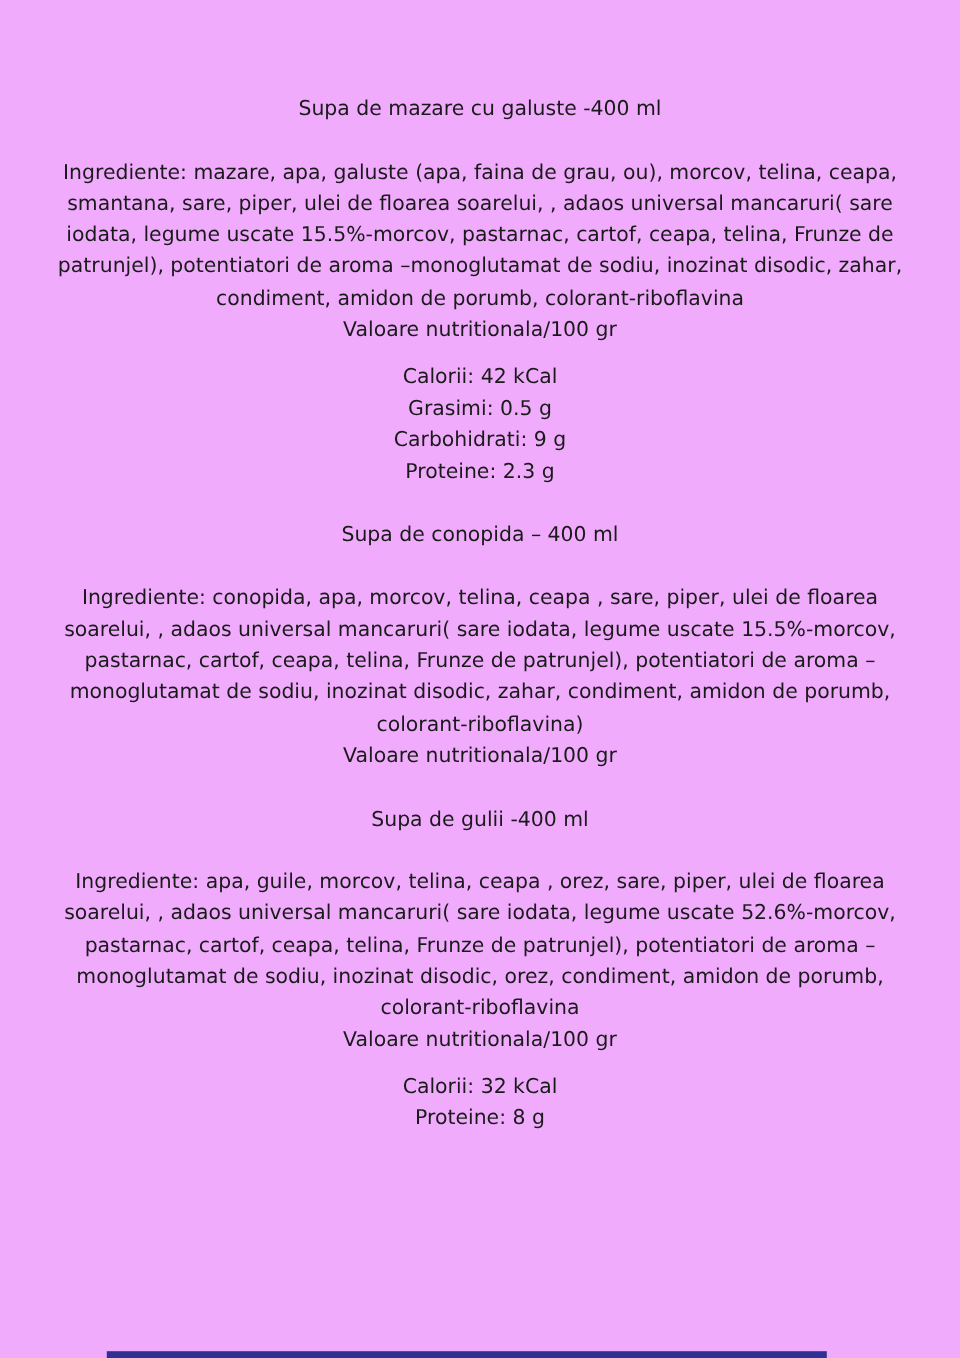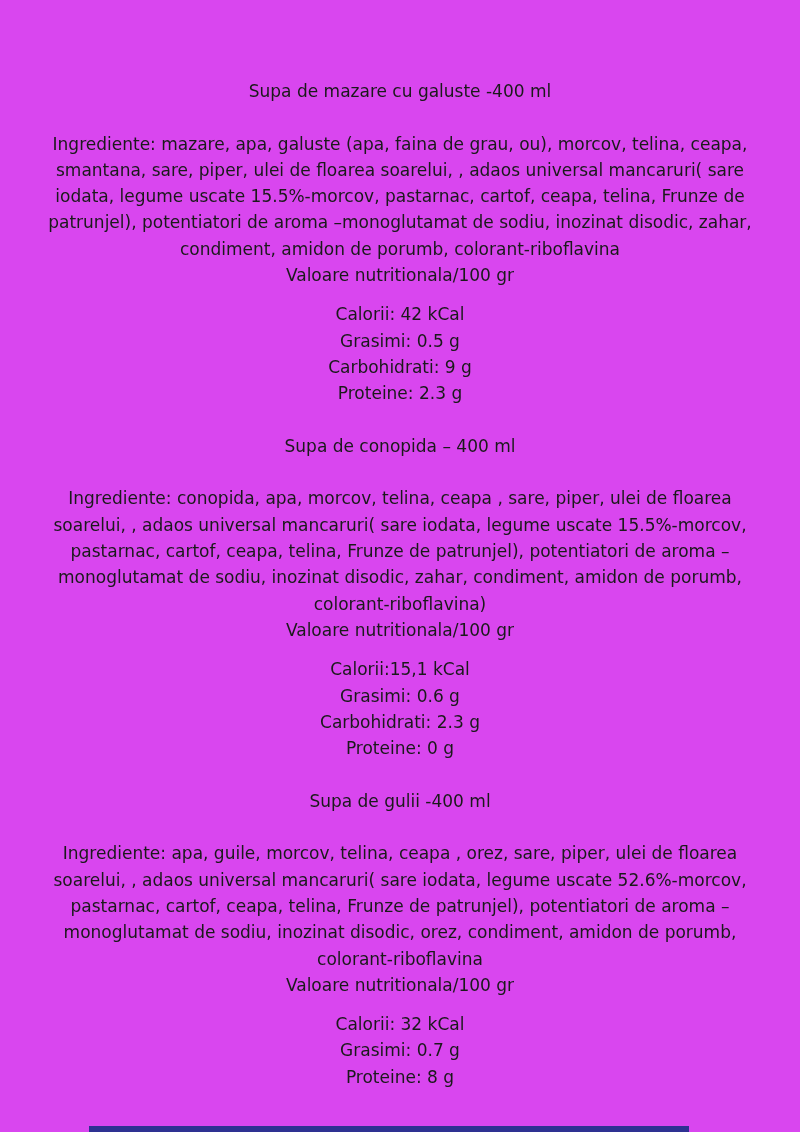--- a/index.html
+++ b/index.html
@@ -37,21 +37,21 @@
     position: absolute;
     bottom: 0;
     left: 89px;
     width: 600px;
     height: 6px;
   }
 </style>
 </head>
 <body>
 
-<div class="page" style="background: #d946ef; color: rgb(26, 26, 26);">
+<div class="page" style="background: #f0abfc; color: rgb(26, 26, 26);">
 
   <section class="section">
     <h2 class="product-title">Supa de mazare cu galuste -400 ml</h2>
     <p class="ingredients"><span>Ingrediente: mazare, apa, galuste (apa, faina de grau, ou), morcov, </span><span class="bold-run">telina</span><span>, ceapa,
 smantana, sare, piper, ulei de floarea soarelui, , adaos universal mancaruri( sare
 iodata, legume uscate 15.5%-morcov, pastarnac, cartof, ceapa, </span><span class="bold-run">telin</span><span>a, Frunze de
 patrunjel), potentiatori de aroma –monoglutamat de sodiu, inozinat disodic, zahar,
 condiment, amidon de porumb, colorant-riboflavina</span></p>
     <div class="nutrition-header">Valoare nutritionala/100 gr</div>
     <div class="nutrition-lines">
@@ -63,37 +63,30 @@
   </section>
 
   <section class="section">
     <h2 class="product-title">Supa de conopida – 400 ml</h2>
     <p class="ingredients"><span>Ingrediente: conopida, apa, morcov, </span><span class="bold-run">telin</span><span>a, ceapa , sare, piper, ulei de floarea
 soarelui, , adaos universal mancaruri( sare iodata, legume uscate 15.5%-morcov,
 pastarnac, cartof, ceapa, </span><span class="bold-run">telina</span><span>, Frunze de patrunjel), potentiatori de aroma –
 monoglutamat de sodiu, inozinat disodic, zahar, condiment, amidon de porumb,
 colorant-riboflavina)</span></p>
     <div class="nutrition-header">Valoare nutritionala/100 gr</div>
-    <div class="nutrition-lines">
-        <div>Calorii:15,1 kCal</div>
-        <div>Grasimi: 0.6 g</div>
-        <div>Carbohidrati: 2.3 g</div>
-        <div>Proteine: 0 g</div>
-      </div>
   </section>
 
   <section class="section">
     <h2 class="product-title">Supa de gulii -400 ml</h2>
     <p class="ingredients"><span>Ingrediente: apa, guile, morcov, </span><span class="bold-run">telina</span><span>, ceapa , orez, sare, piper, ulei de floarea
 soarelui, , adaos universal mancaruri( sare iodata, legume uscate 52.6%-morcov,
 pastarnac, cartof, ceapa, telina, Frunze de patrunjel), potentiatori de aroma –
 monoglutamat de sodiu, inozinat disodic, </span><span class="bold-run">orez</span><span>, condiment, amidon de porumb,
 colorant-riboflavina</span></p>
     <div class="nutrition-header">Valoare nutritionala/100 gr</div>
     <div class="nutrition-lines">
         <div>Calorii: 32 kCal</div>
-        <div>Grasimi: 0.7 g</div>
         <div>Proteine: 8 g</div>
       </div>
   </section>
 
   <div class="bottom-bar" style="background: rgb(46, 49, 146);"></div>
 </div>
 
 </body></html>

